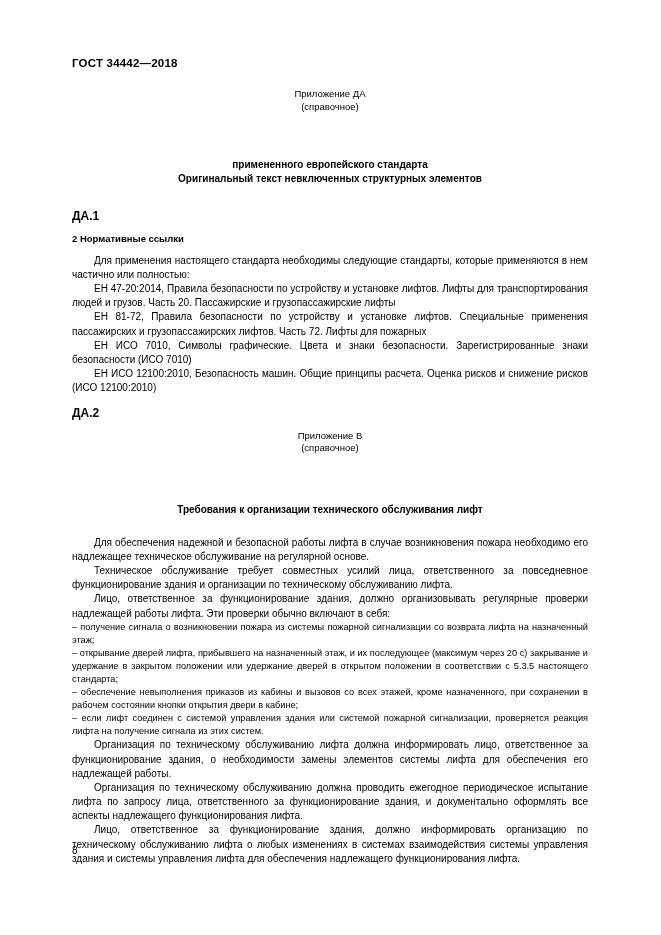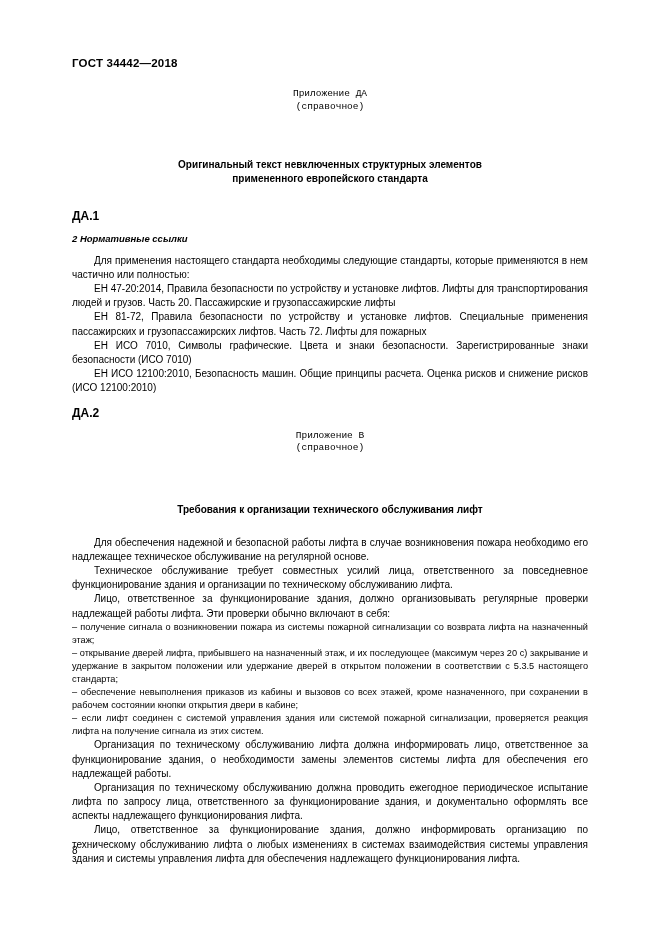--- a/index.html
+++ b/index.html
@@ -31,21 +31,20 @@
     letter-spacing: 0.2px;
   }
   .content {
     position: absolute;
     top: 88px;
     left: 72px;
     width: 516px;
   }
   .centered {
     text-align: center;
-    font-family: Liberation Mono, monospace;
   }
   .app-label {
     font-size: 9.5px;
     margin-top: 0px;
     line-height: 1.35;
   }
   .spacer-10 { height: 10px; }
   .spacer-18 { height: 18px; }
   .spacer-22 { height: 22px; }
   .spacer-26 { height: 26px; }
@@ -56,21 +55,20 @@
     line-height: 1.45;
   }
   .sec-num {
     font-size: 12px;
     font-weight: bold;
     margin-top: 0;
   }
   .sub-head {
     font-size: 9.5px;
     font-weight: bold;
-    font-style: italic;
   }
   p.body {
     font-size: 10px;
     line-height: 1.42;
     margin: 0;
     text-align: justify;
   }
   p.body.indent {
     text-indent: 22px;
   }
@@ -98,22 +96,22 @@
 
     <div class="app-label centered">
       <div>Приложение ДА</div>
       <div>(справочное)</div>
     </div>
 
     <div class="spacer-26"></div>
     <div class="spacer-18"></div>
 
     <div class="title-bold">
+      <div>примененного европейского стандарта</div>
       <div>Оригинальный текст невключенных структурных элементов</div>
-      <div>примененного европейского стандарта</div>
     </div>
 
     <div class="spacer-22"></div>
 
     <div class="sec-num">ДА.1</div>
 
     <div class="spacer-10"></div>
 
     <div class="sub-head">2  Нормативные ссылки</div>
 

